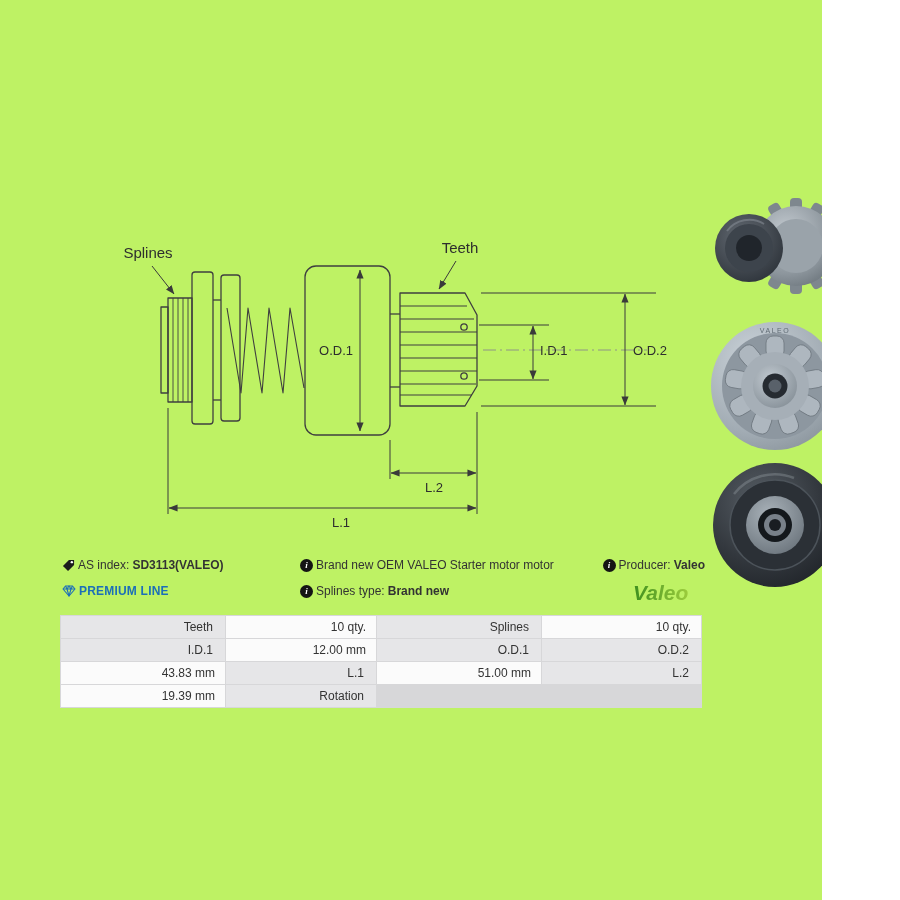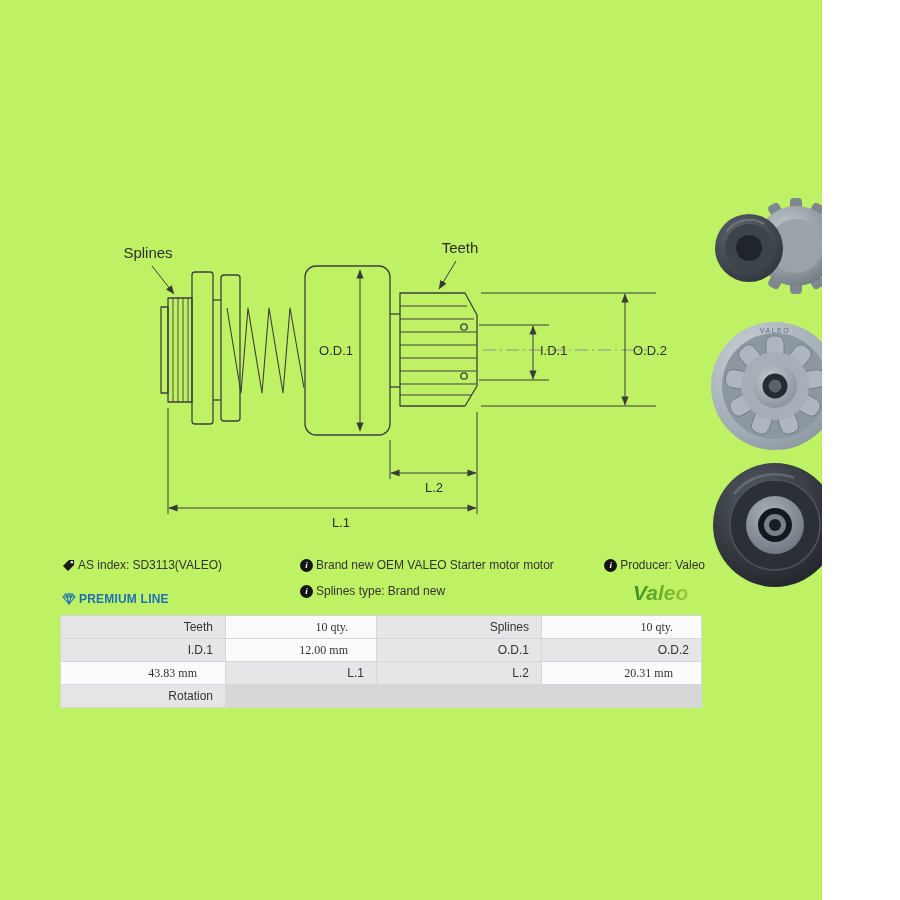--- a/index.html
+++ b/index.html
@@ -11,39 +11,39 @@
   .diagram { position: absolute; left: 55px; top: 228px; width: 650px; height: 310px; }
   .diagram text { font-family: "Liberation Sans", sans-serif; fill: #2e2e2e; }
 
   
   .photos { position: absolute; left: 702px; top: 186px; width: 146px; display: flex; flex-direction: column; gap: 4px; }
   .photo { display: block; }
 
   
   .info { position: absolute; left: 60px; top: 556px; width: 645px; height: 56px; font-size: 12px; }
   .info-item { position: absolute; display: flex; align-items: center; gap: 3px; white-space: nowrap; }
-  .info-item b { font-weight: normal; }
+  .info-item b { font-weight: bold; }
   .icn-info {
     display: inline-flex; width: 13px; height: 13px; border-radius: 50%;
     background: #141414; color: #fff; align-items: center; justify-content: center;
     font-family: "Liberation Serif", serif; font-style: italic; font-weight: bold;
     font-size: 9px; line-height: 1; flex: 0 0 13px;
   }
   .premium { color: #1c6fb8; font-weight: bold; letter-spacing: .2px; }
 
   
   .specs {
     position: absolute; left: 60px; top: 615px; width: 642px;
     display: grid; grid-template-columns: 164px 150px 164px 159px;
     grid-auto-rows: 22px; gap: 1px; background: #d7d7d9; border: 1px solid #d7d7d9;
     font-size: 12px;
   }
   .cell { display: flex; align-items: center; justify-content: flex-end; }
   .cell.lbl { background: #e6e6e8; padding-right: 12px; }
-  .cell.val { background: #fbfbfb; padding-right: 28px; font-family: Liberation Serif, serif; }
+  .cell.val { background: #fbfbfb; padding-right: 10px; }
 </style>
 </head>
 <body>
 
 <div class="page">
 
   <svg class="diagram" viewBox="0 0 650 310">
     <defs>
       <marker id="arr" viewBox="0 0 10 8" markerWidth="9" markerHeight="7.2" refX="9.5" refY="4" orient="auto-start-reverse">
         <path d="M0,0 L10,4 L0,8 Z" fill="#3a3a3a"></path>
@@ -220,21 +220,21 @@
       <span class="icn-info">i</span>
       <span>Brand new OEM VALEO Starter motor motor</span>
     </div>
 
     <div class="info-item" style="right:0; top:2px">
       <span class="icn-info">i</span>
       <span>Producer:</span>
       <b>Valeo</b>
     </div>
 
-    <div class="info-item" style="left:2px; top:36px">
+    <div class="info-item" style="left:2px; top:28px">
       <svg width="14" height="12" viewBox="0 0 14 12">
         <g fill="none" stroke="#1c6fb8" stroke-width="1.1" stroke-linejoin="round">
           <path d="M3.5,1 L10.5,1 L13,4 L7,11 L1,4 Z"></path>
           <path d="M1,4 L13,4 M5,4 L7,11 L9,4 M3.5,1 L5,4 L7,1 L9,4 L10.5,1"></path>
         </g>
       </svg>
       <span class="premium">PREMIUM LINE</span>
     </div>
 
     <div class="info-item" style="left:240px; top:28px">
@@ -262,19 +262,20 @@
     <div class="cell lbl">Splines</div>
     <div class="cell val">10 qty.</div>
 
     <div class="cell lbl">I.D.1</div>
     <div class="cell val">12.00 mm</div>
     <div class="cell lbl">O.D.1</div>
 
     <div class="cell lbl">O.D.2</div>
     <div class="cell val">43.83 mm</div>
     <div class="cell lbl">L.1</div>
+    <div class="cell val">51.00 mm</div>
 
     <div class="cell lbl">L.2</div>
-    <div class="cell val">20.31 mm</div>
+    <div class="cell val">19.39 mm</div>
     <div class="cell lbl">Rotation</div>
   </div>
 
 </div>
 
 </body></html>

